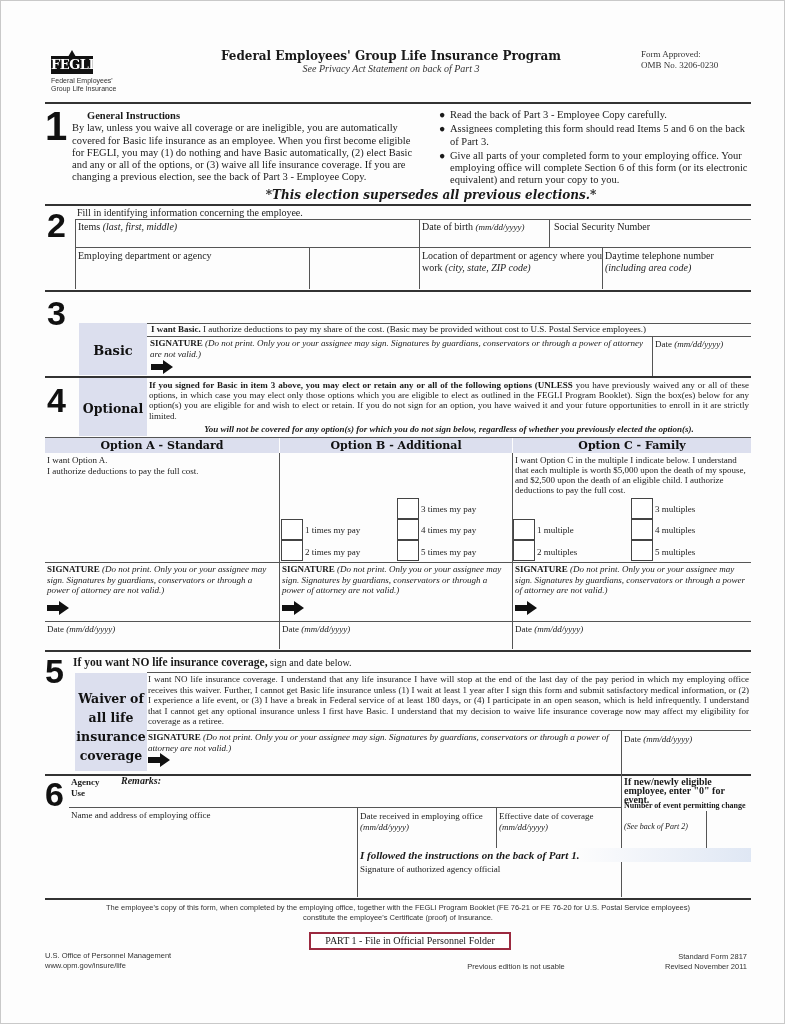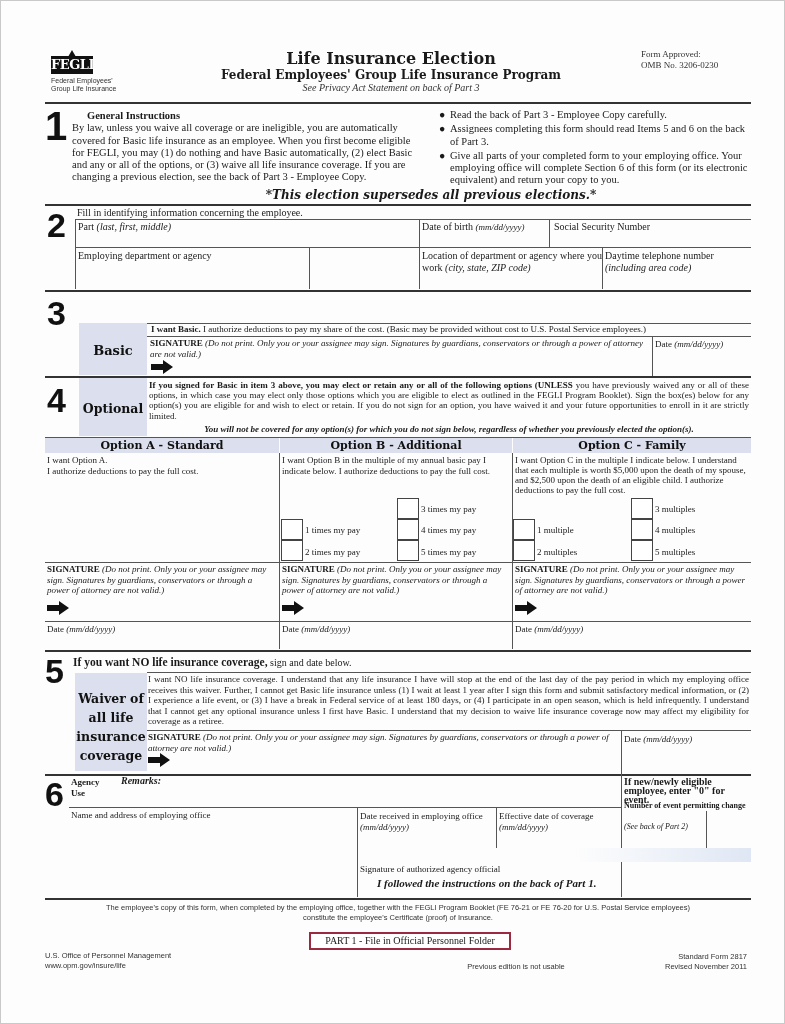--- a/index.html
+++ b/index.html
@@ -33,21 +33,20 @@
       <span>FEGLI</span>
     </div>
     <div class="abs" style="left:17px;top:-6px;width:8px;height:7px;background:#111;clip-path:polygon(50% 0,100% 100%,0 100%);"></div>
     <div class="abs sans" style="left:0;top:21px;width:80px;font-size:7px;line-height:8px;color:#333;">
       <div>Federal Employees'</div>
       <div>Group Life Insurance</div>
     </div>
   </div>
 
   <div class="abs" style="left:180px;top:48px;width:420px;text-align:center;">
-    <div class="mono" style="font-weight:bold;font-size:16px;line-height:19px;">Life Insurance Election</div>
     <div class="mono" style="font-weight:bold;font-size:12px;line-height:14px;">Federal Employees' Group Life Insurance Program</div>
     <div class="it" style="font-size:10px;line-height:12px;color:#333;">See Privacy Act Statement on back of Part 3</div>
   </div>
 
   <div class="abs tiny" style="left:640px;top:48px;width:106px;text-align:left;color:#333;">
     <div>Form Approved:</div>
     <div>OMB No. 3206-0230</div>
   </div>
 
   <div class="hl thick" style="left:44px;top:101px;width:706px;"></div>
@@ -74,21 +73,21 @@
   <div class="abs mono" style="left:230px;top:187px;width:400px;font-weight:bold;font-style:italic;font-size:12px;line-height:14px;text-align:center;">*This election supersedes all previous elections.*</div>
 
   <div class="hl thick" style="left:44px;top:203px;width:706px;"></div>
 
   <div class="abs bignum" style="left:46px;top:207px;">2</div>
   <div class="abs small" style="left:76px;top:206px;">Fill in identifying information concerning the employee.</div>
   <div class="hl" style="left:74px;top:218px;width:676px;"></div>
   <div class="vl" style="left:74px;top:218px;height:70px;"></div>
 
   <div class="field small" style="left:77px;top:220px;width:340px;height:26px;">
-    <span>Part</span> <i>(last, first, middle)</i>
+    <span>Items</span> <i>(last, first, middle)</i>
   </div>
   <div class="vl" style="left:418px;top:218px;height:28px;"></div>
   <div class="field small" style="left:421px;top:220px;width:125px;height:26px;">
     <span>Date of birth</span> <i style="font-size:9px;">(mm/dd/yyyy)</i>
   </div>
   <div class="vl" style="left:548px;top:218px;height:28px;"></div>
   <div class="field small" style="left:553px;top:220px;width:195px;height:26px;">
     <span>Social Security Number</span>
   </div>
 
@@ -147,21 +146,20 @@
   <div class="abs label-bold" style="left:512px;top:437px;width:238px;text-align:center;font-size:11px;line-height:15px;">Option C - Family</div>
 
   <div class="vl" style="left:278px;top:452px;height:196px;"></div>
   <div class="vl" style="left:511px;top:452px;height:196px;"></div>
 
   <div class="abs tiny" style="left:46px;top:454px;width:228px;">
     <div>I want Option A.</div>
     <div>I authorize deductions to pay the full cost.</div>
   </div>
 
-  <div class="abs tiny" style="left:281px;top:454px;width:228px;">I want Option B in the multiple of my annual basic pay I indicate below. I authorize deductions to pay the full cost.</div>
   <div class="cbox" style="left:396px;top:497px;"></div>
   <div class="abs tiny" style="left:420px;top:503px;">3 times my pay</div>
   <div class="cbox" style="left:280px;top:518px;"></div>
   <div class="abs tiny" style="left:304px;top:524px;">1 times my pay</div>
   <div class="cbox" style="left:396px;top:518px;"></div>
   <div class="abs tiny" style="left:420px;top:524px;">4 times my pay</div>
   <div class="cbox" style="left:280px;top:539px;"></div>
   <div class="abs tiny" style="left:304px;top:546px;">2 times my pay</div>
   <div class="cbox" style="left:396px;top:539px;"></div>
   <div class="abs tiny" style="left:420px;top:546px;">5 times my pay</div>
@@ -258,21 +256,21 @@
   </div>
   <div class="vl" style="left:356px;top:806px;height:90px;"></div>
   <div class="field tiny" style="left:359px;top:810px;width:134px;height:36px;">
     <span>Date received in employing office</span><br><i>(mm/dd/yyyy)</i>
   </div>
   <div class="vl" style="left:495px;top:806px;height:42px;"></div>
   <div class="field tiny" style="left:498px;top:810px;width:120px;height:36px;">
     <span>Effective date of coverage</span><br><i>(mm/dd/yyyy)</i>
   </div>
   <div class="abs" style="left:357px;top:847px;width:393px;height:14px;background:linear-gradient(90deg,#fdfdfd 0%,#fdfdfd 55%,#dfe7f4 100%);"></div>
-  <div class="abs" style="left:376px;top:847px;font-weight:bold;font-style:italic;font-size:11px;line-height:14px;margin-top:28px;">I followed the instructions on the back of Part 1.</div>
+  <div class="abs" style="left:359px;top:847px;font-weight:bold;font-style:italic;font-size:11px;line-height:14px;">I followed the instructions on the back of Part 1.</div>
   <div class="field tiny" style="left:359px;top:863px;width:390px;height:33px;">
     <span>Signature of authorized agency official</span>
   </div>
 
   <div class="hl thick" style="left:44px;top:897px;width:706px;"></div>
 
   <div class="abs sans" style="left:44px;top:902px;width:706px;text-align:center;font-size:7.5px;line-height:10px;color:#333;">
     <div>The employee's copy of this form, when completed by the employing office, together with the FEGLI Program Booklet (FE 76-21 or FE 76-20 for U.S. Postal Service employees)</div>
     <div>constitute the employee's Certificate (proof) of Insurance.</div>
   </div>

